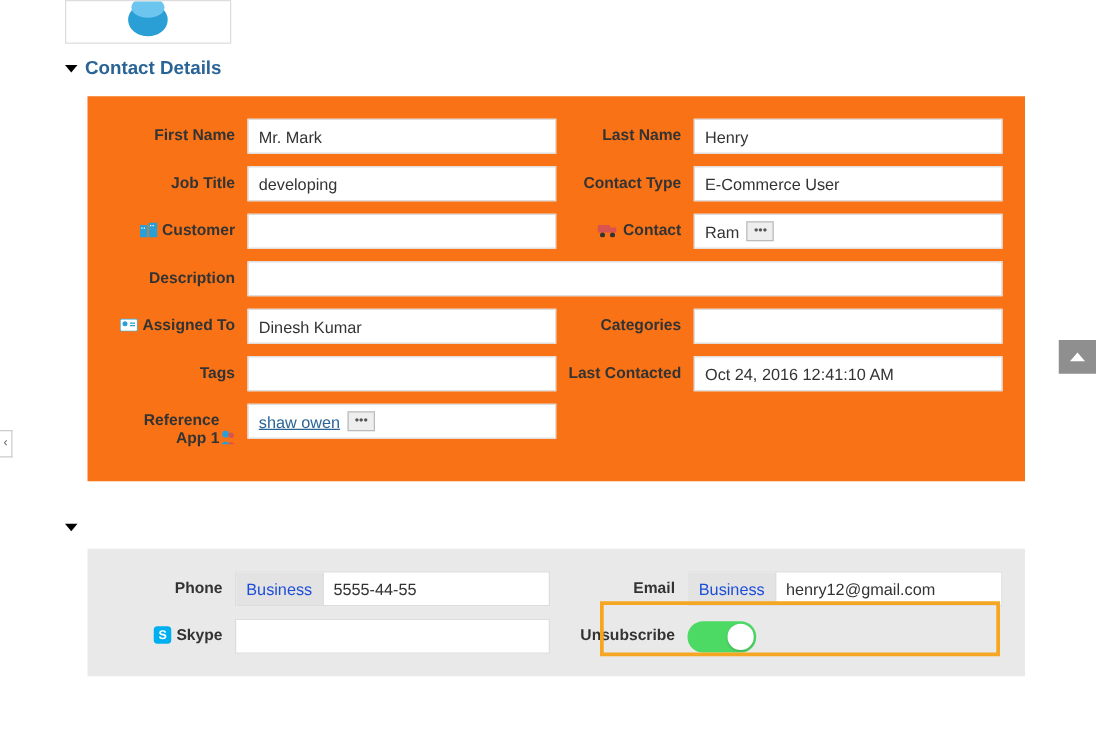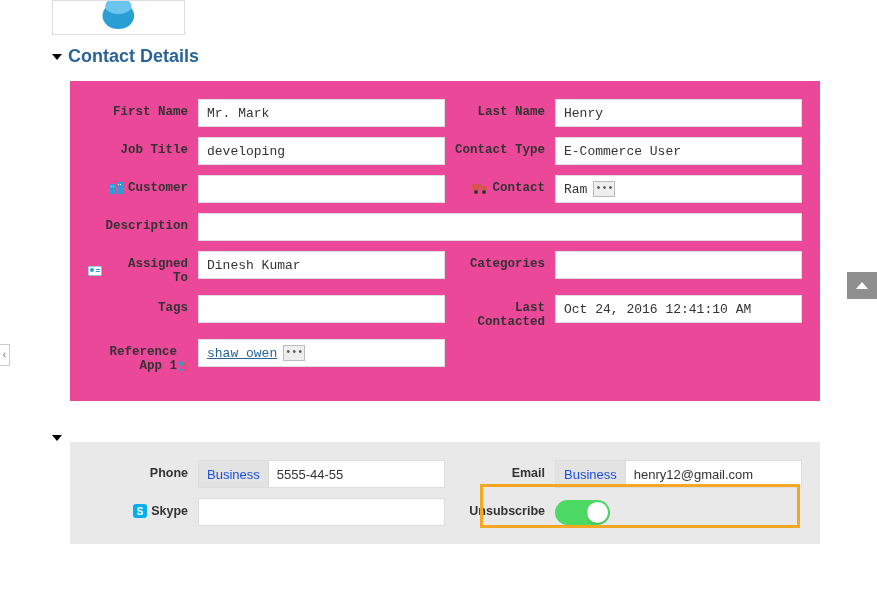--- a/index.html
+++ b/index.html
@@ -40,30 +40,29 @@
       cursor: pointer;
     }
     .section-header .chevron {
       width: 0;
       height: 0;
       border-left: 5px solid transparent;
       border-right: 5px solid transparent;
       border-top: 6px solid #000;
     }
     .section-title {
-      font-size: 18px;
+      font-size: 15px;
       color: #2a6496;
       font-weight: bold;
     }
     .panel {
-      background: #ec4899;
+      background: #f97316;
       margin: 14px 0 0 70px;
       width: 750px;
       padding: 18px 18px 28px 18px;
-      font-family: Liberation Mono, monospace;
     }
     .row {
       display: flex;
       width: 100%;
       margin-bottom: 10px;
     }
     .col {
       display: flex;
       align-items: flex-start;
       width: 50%;
@@ -175,23 +174,23 @@
     }
     .section-header-2 .chevron {
       width: 0;
       height: 0;
       border-left: 5px solid transparent;
       border-right: 5px solid transparent;
       border-top: 6px solid #000;
     }
     .panel-2 {
       background: #e9e9e9;
-      margin: 1px 0 0 70px;
+      margin: 14px 0 0 70px;
       width: 750px;
-      padding: 18px 18px 18px 18px;
+      padding: 18px 18px 18px 8px;
       position: relative;
     }
     .field-split {
       flex: 1;
       background: #fff;
       border: 1px solid #ddd;
       height: 28px;
       display: flex;
       align-items: stretch;
       font-size: 13px;

